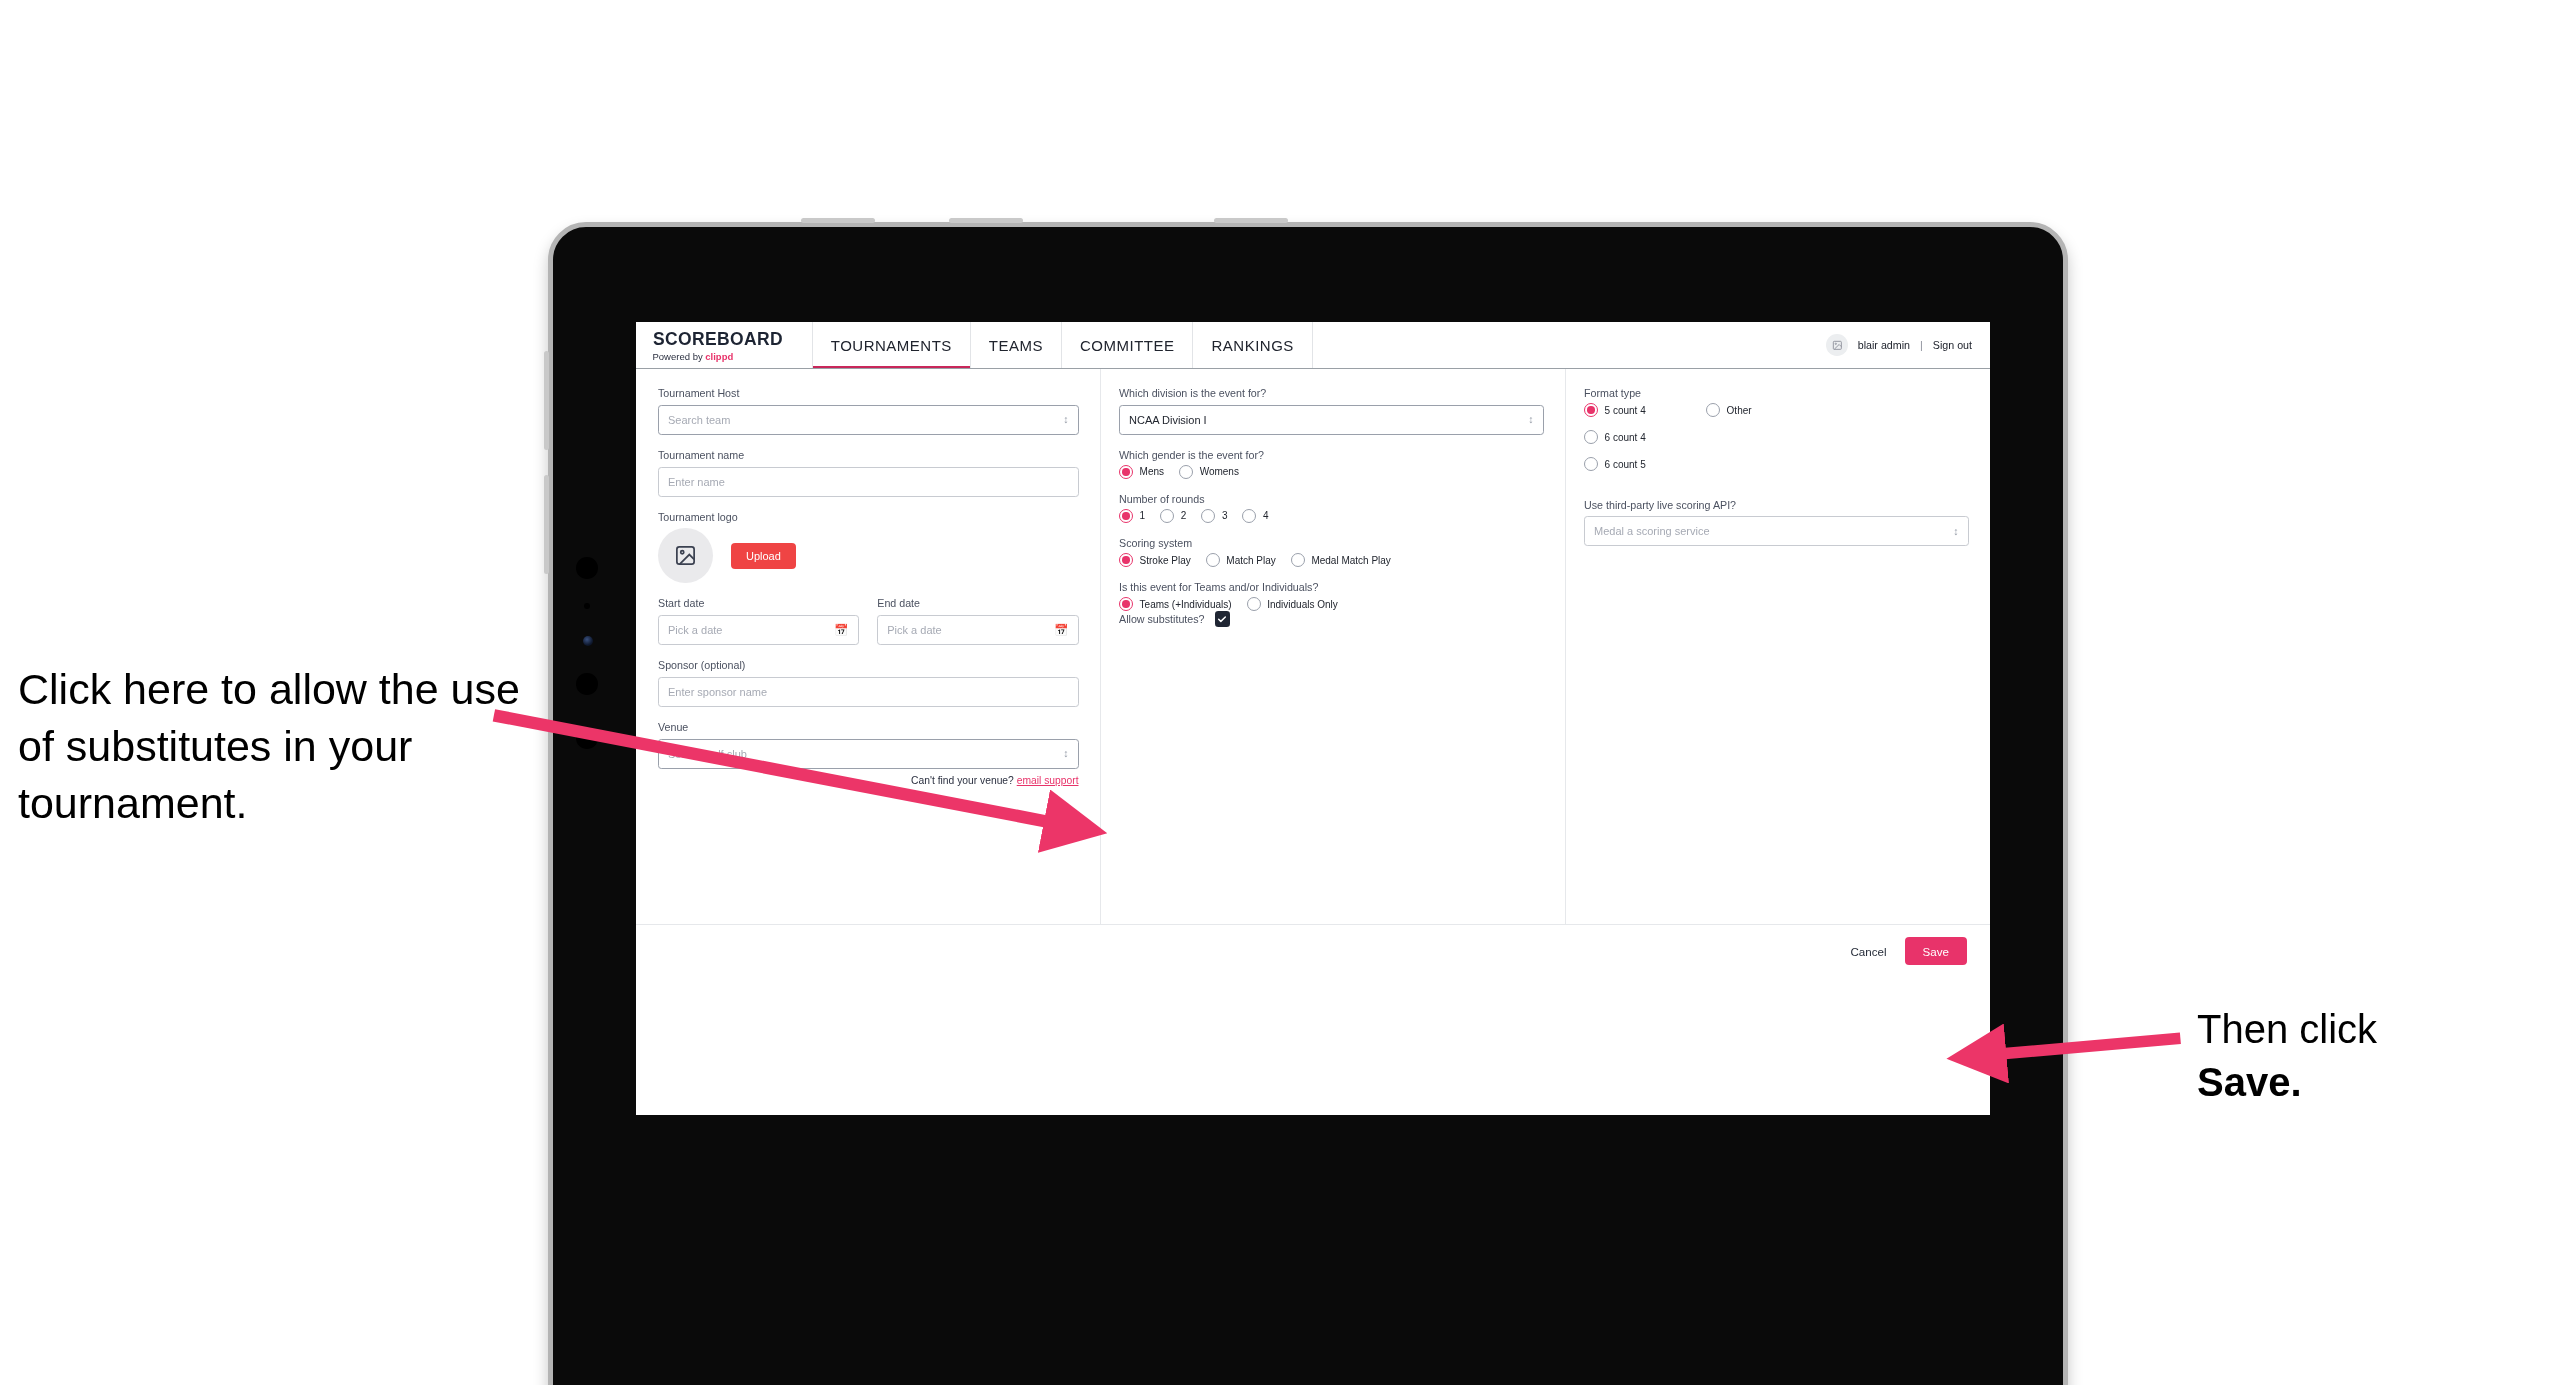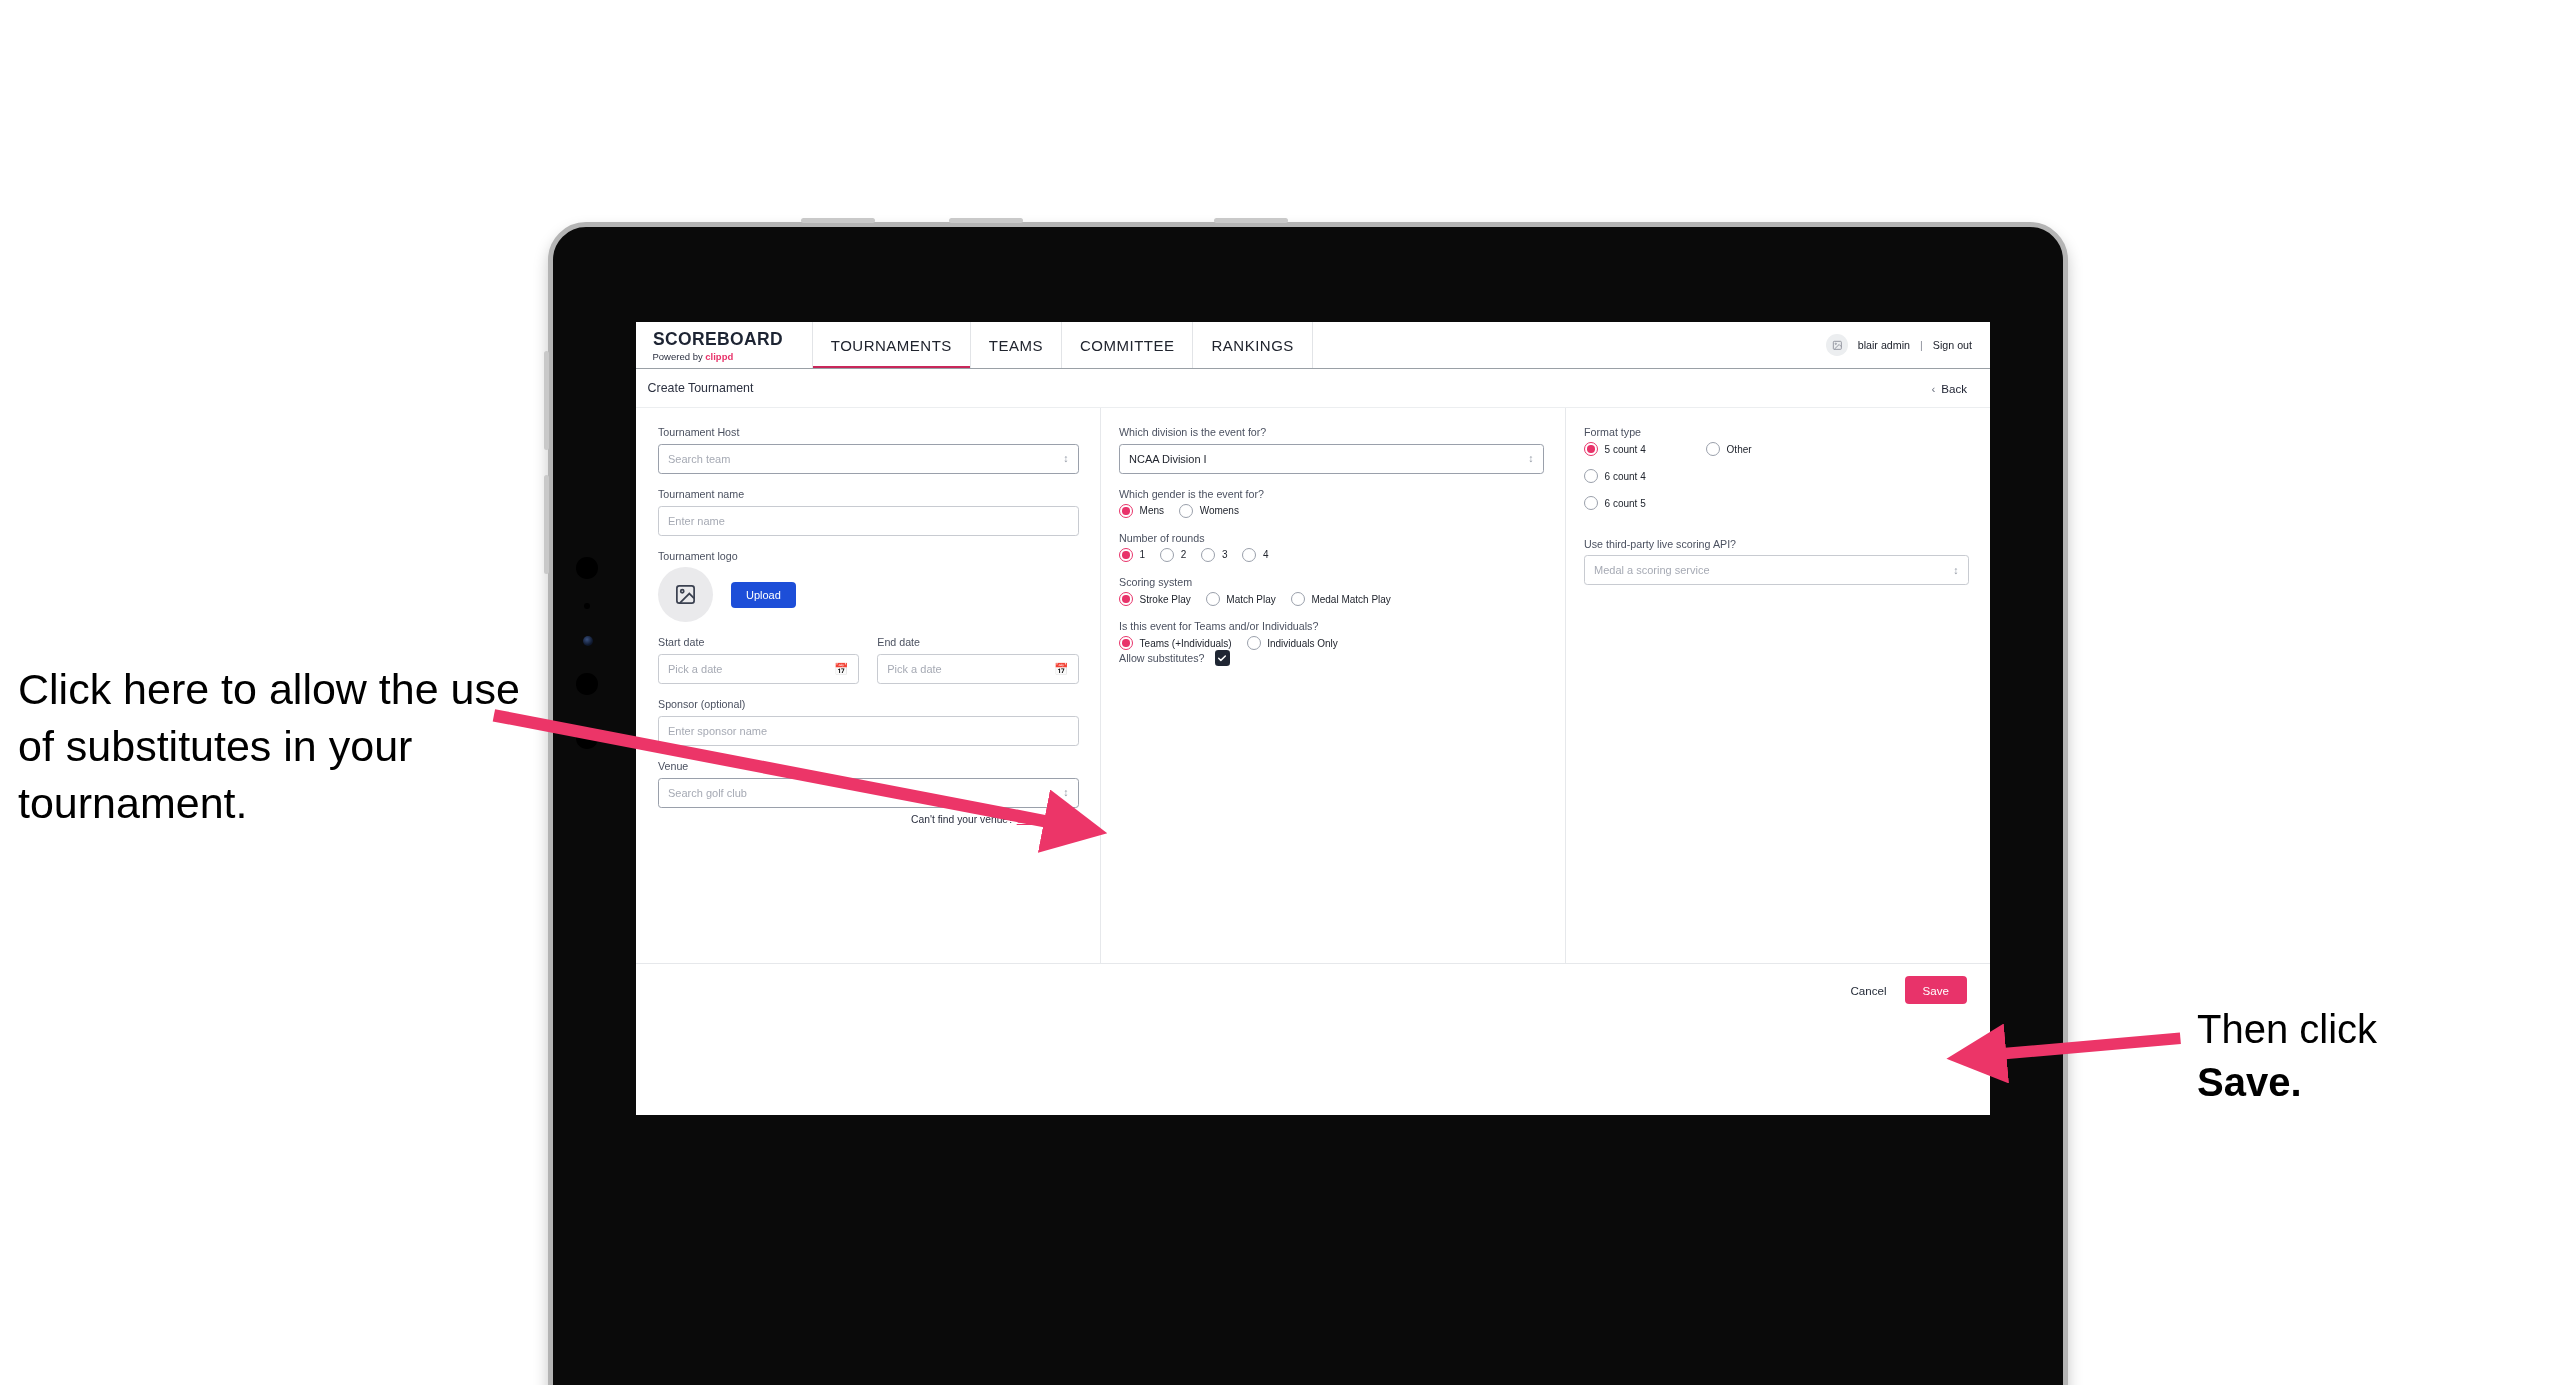--- a/index.html
+++ b/index.html
@@ -140,21 +140,21 @@
   .spin { margin-left: auto; color: #9aa0ab; font-size: 10.7px; line-height: 1; }
   .cal  { margin-left: auto; color: #7c828e; font-size: 11.6px; line-height: 1; }
 
   
   .logo-row { display: flex; align-items: center; gap: 18px; margin-top: 3.3px; }
   .logo-circle {
     width: 55px; height: 55px; border-radius: 50%;
     background: #eaeaec; display:flex; align-items:center; justify-content:center;
   }
   .btn-upload {
-    background: #1d4ed8; color: #fff; border: none; border-radius: 4.1px;
+    background: #ef4444; color: #fff; border: none; border-radius: 4.1px;
     padding: 7.4px 15px; font-size: 11px; cursor: pointer;
     font-family: "Liberation Sans", sans-serif;
   }
 
   .daterow { display: flex; gap: 18px; }
   .datecol { flex: 1; }
 
   .helper {
     text-align: right; font-size: 10.3px; color: #2b3040; margin-top: 5.8px;
   }
@@ -254,27 +254,20 @@
                 <circle cx="8.5" cy="8.5" r="1.5"></circle>
                 <path d="M21 15l-5-5L5 21"></path>
             </svg>
           </div>
           <span>blair admin</span>
           <span class="nav-sep">|</span>
           <span class="nav-link">Sign out</span>
         </div>
       </div>
 
-      <div class="page-head">
-        <span>Create Tournament</span>
-        <span class="back-link">
-          <span class="chev">‹</span>
-          <span>Back</span>
-        </span>
-      </div>
 
       <div class="cols">
 
         <div class="col c1">
 
           <div class="flabel">Tournament Host</div>
           <div class="inp">
             <span class="ph">Search team</span>
             <span class="spin">↕</span>
           </div>

